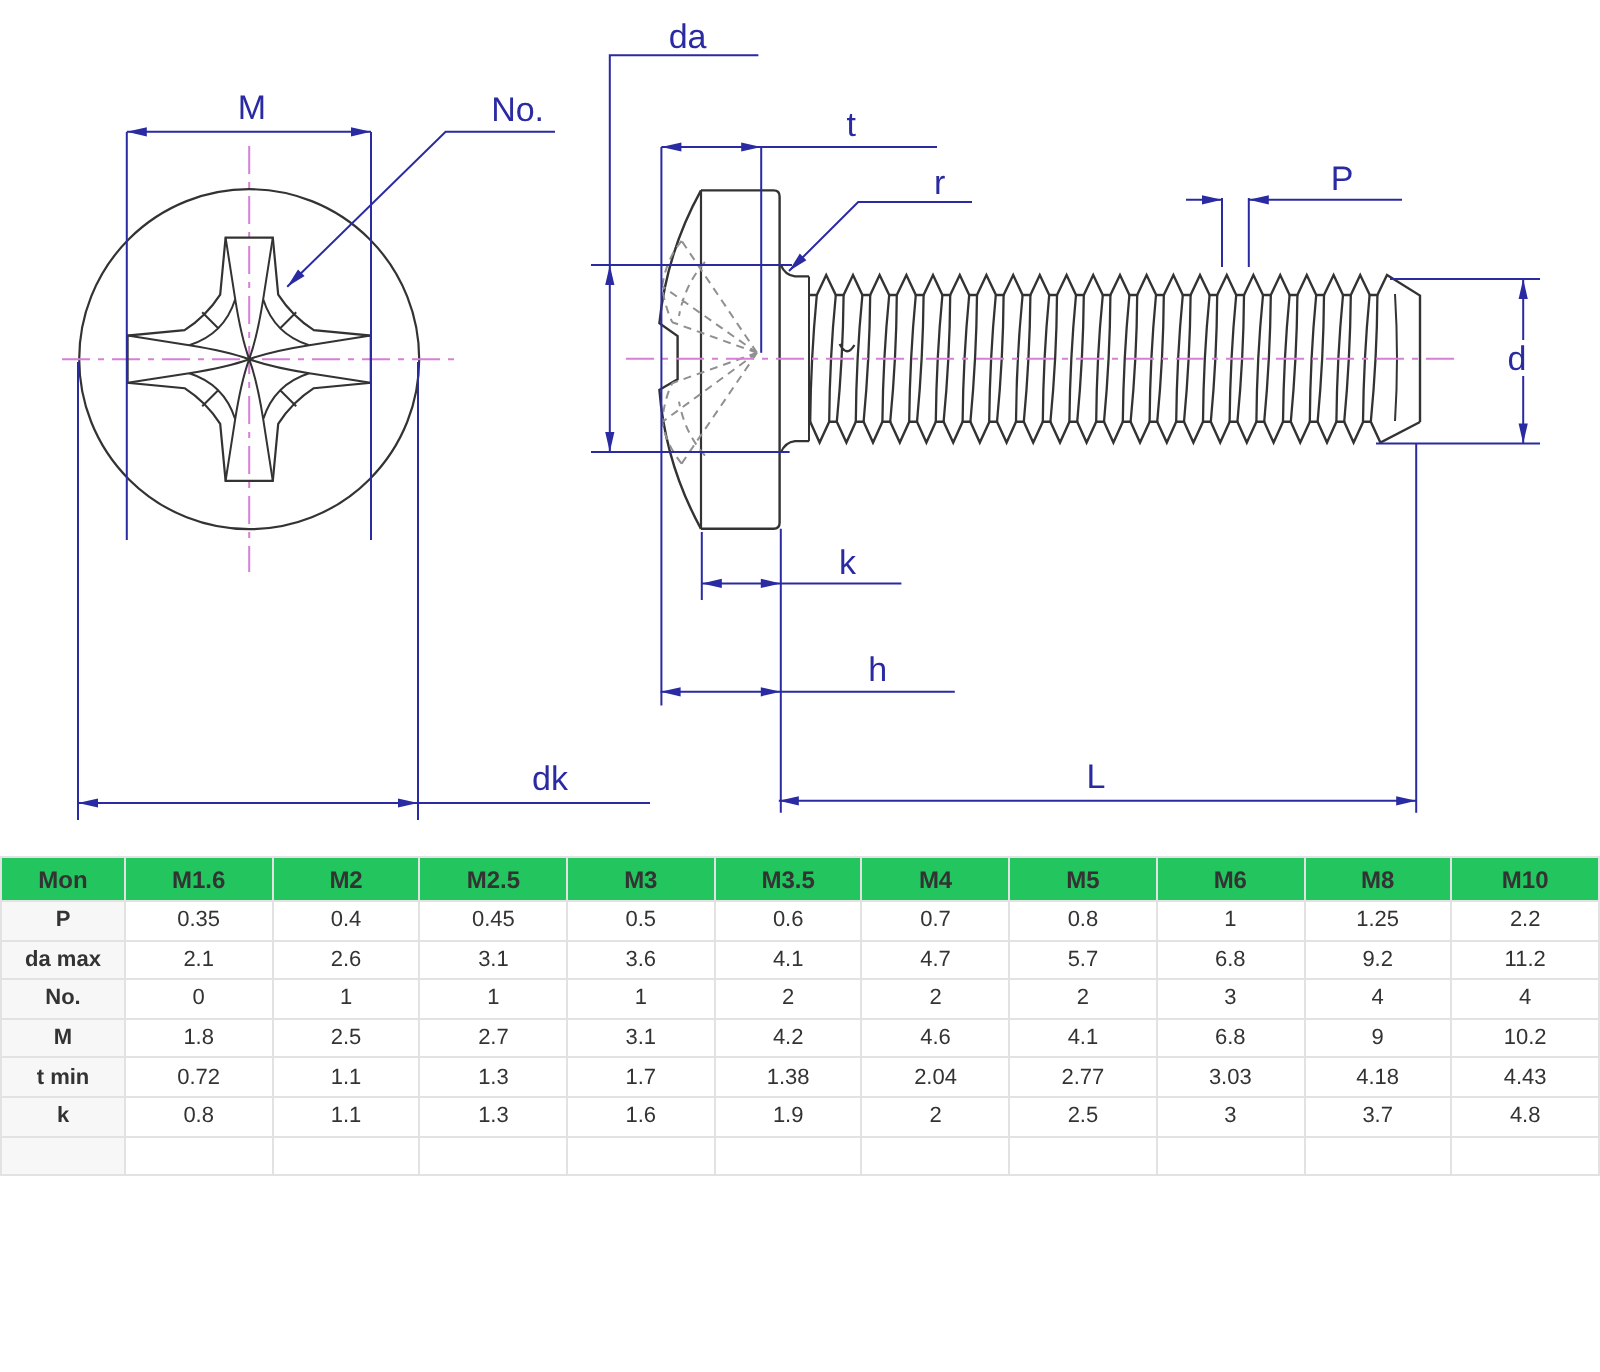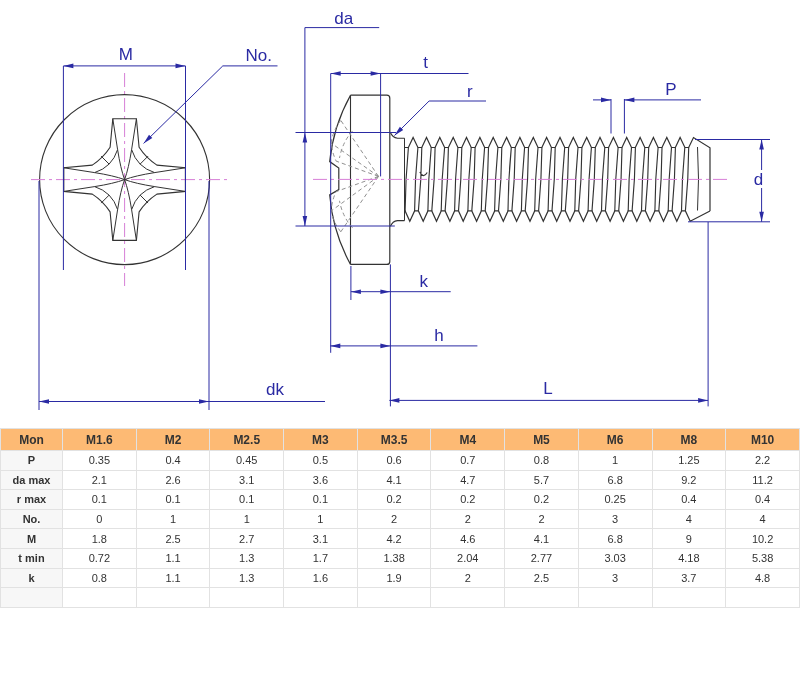--- a/index.html
+++ b/index.html
@@ -1,20 +1,20 @@
 <!DOCTYPE html>
 <html><head><meta charset="utf-8">
 <style>
 html,body{margin:0;padding:0;background:#ffffff;}
 body{width:800px;height:686px;overflow:hidden;font-family:"Liberation Sans",sans-serif;}
 #draw{position:absolute;left:0;top:0;width:800px;height:428px;}
 table{position:absolute;left:0;top:428px;width:800px;border-collapse:collapse;table-layout:fixed;
  font-family:"Liberation Sans",sans-serif;font-size:11px;color:#333;}
 th,td{border:1px solid #e2e2e2;text-align:center;padding:0;height:18.6px;overflow:hidden;}
-th{background:#fdba74;font-weight:bold;height:21px;font-size:12px;}
+th{background:#22c55e;font-weight:bold;height:21px;font-size:12px;}
 td.lbl{background:#f7f7f7;font-weight:bold;}
 th:first-child,td:first-child{width:61px;}
 </style></head>
 <body>
 <div id="draw"><svg width="800" height="428" viewBox="0 0 800 428">
       <circle cx="124.6" cy="179.6" r="85.0" fill="none" stroke="#333333" stroke-width="1.1"></circle>
 <line x1="31" y1="179.6" x2="230" y2="179.6" stroke="#d77fd7" stroke-width="1" stroke-dasharray="14,4,3,4"></line>
 <line x1="124.6" y1="73" x2="124.6" y2="286" stroke="#d77fd7" stroke-width="1" stroke-dasharray="14,4,3,4"></line>
 <path d="M 112.80,118.80 L 136.40,118.80 L 139.10,147.30 Q 146.10,158.10 156.90,165.10 L 185.40,167.80 L 185.40,191.40 L 156.90,194.10 Q 146.10,201.10 139.10,211.90 L 136.40,240.40 L 112.80,240.40 L 110.10,211.90 Q 103.10,201.10 92.30,194.10 L 63.80,191.40 L 63.80,167.80 L 92.30,165.10 Q 103.10,158.10 110.10,147.30 Z" fill="none" stroke="#333333" stroke-width="1.1"></path>
 <path d="M 136.40,240.40 L 131.60,209.60 Q 128.60,190.60 124.60,179.60 M 185.40,191.40 L 154.60,186.60 Q 135.60,183.60 124.60,179.60 M 131.60,209.60 Q 137.10,192.10 154.60,186.60 M 140.10,195.10 L 148.10,203.10 M 136.40,118.80 L 131.60,149.60 Q 128.60,168.60 124.60,179.60 M 185.40,167.80 L 154.60,172.60 Q 135.60,175.60 124.60,179.60 M 131.60,149.60 Q 137.10,167.10 154.60,172.60 M 140.10,164.10 L 148.10,156.10 M 112.80,240.40 L 117.60,209.60 Q 120.60,190.60 124.60,179.60 M 63.80,191.40 L 94.60,186.60 Q 113.60,183.60 124.60,179.60 M 117.60,209.60 Q 112.10,192.10 94.60,186.60 M 109.10,195.10 L 101.10,203.10 M 112.80,118.80 L 117.60,149.60 Q 120.60,168.60 124.60,179.60 M 63.80,167.80 L 94.60,172.60 Q 113.60,175.60 124.60,179.60 M 117.60,149.60 Q 112.10,167.10 94.60,172.60 M 109.10,164.10 L 101.10,156.10" fill="none" stroke="#333333" stroke-width="1"></path>
@@ -125,33 +125,20 @@
         <td>3.1</td>
         <td>3.6</td>
         <td>4.1</td>
         <td>4.7</td>
         <td>5.7</td>
         <td>6.8</td>
         <td>9.2</td>
         <td>11.2</td>
       </tr>
 <tr>
-        <td class="lbl">r max</td>
-        <td>0.1</td>
-        <td>0.1</td>
-        <td>0.1</td>
-        <td>0.1</td>
-        <td>0.2</td>
-        <td>0.2</td>
-        <td>0.2</td>
-        <td>0.25</td>
-        <td>0.4</td>
-        <td>0.4</td>
-      </tr>
-<tr>
         <td class="lbl">No.</td>
         <td>0</td>
         <td>1</td>
         <td>1</td>
         <td>1</td>
         <td>2</td>
         <td>2</td>
         <td>2</td>
         <td>3</td>
         <td>4</td>
@@ -174,21 +161,21 @@
         <td class="lbl">t min</td>
         <td>0.72</td>
         <td>1.1</td>
         <td>1.3</td>
         <td>1.7</td>
         <td>1.38</td>
         <td>2.04</td>
         <td>2.77</td>
         <td>3.03</td>
         <td>4.18</td>
-        <td>5.38</td>
+        <td>4.43</td>
       </tr>
 <tr>
         <td class="lbl">k</td>
         <td>0.8</td>
         <td>1.1</td>
         <td>1.3</td>
         <td>1.6</td>
         <td>1.9</td>
         <td>2</td>
         <td>2.5</td>

